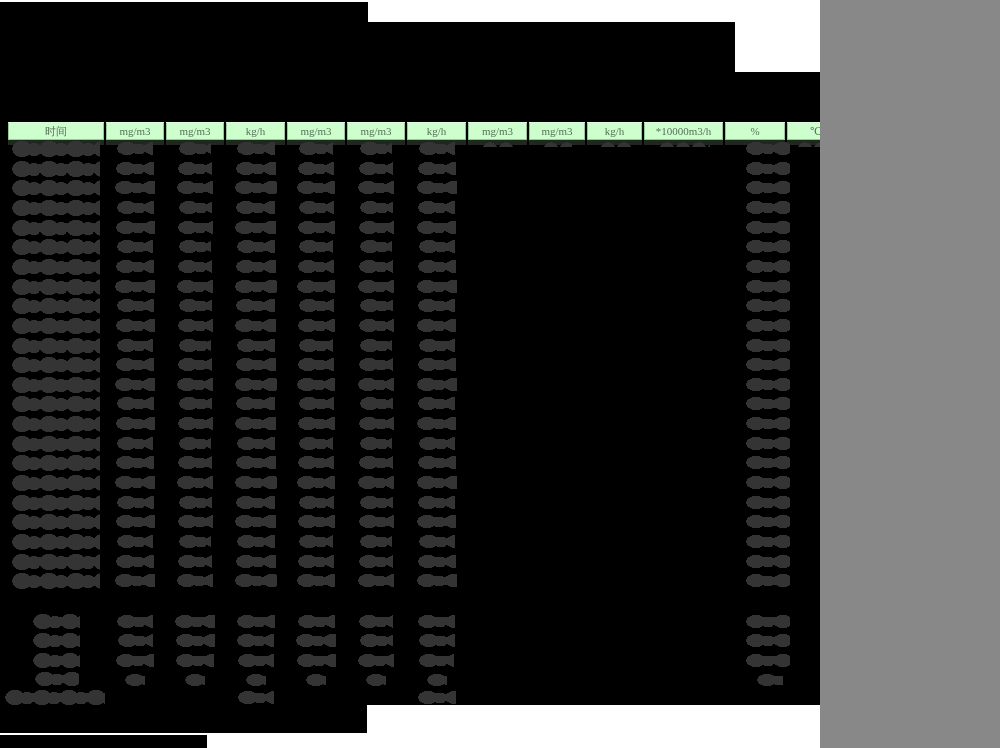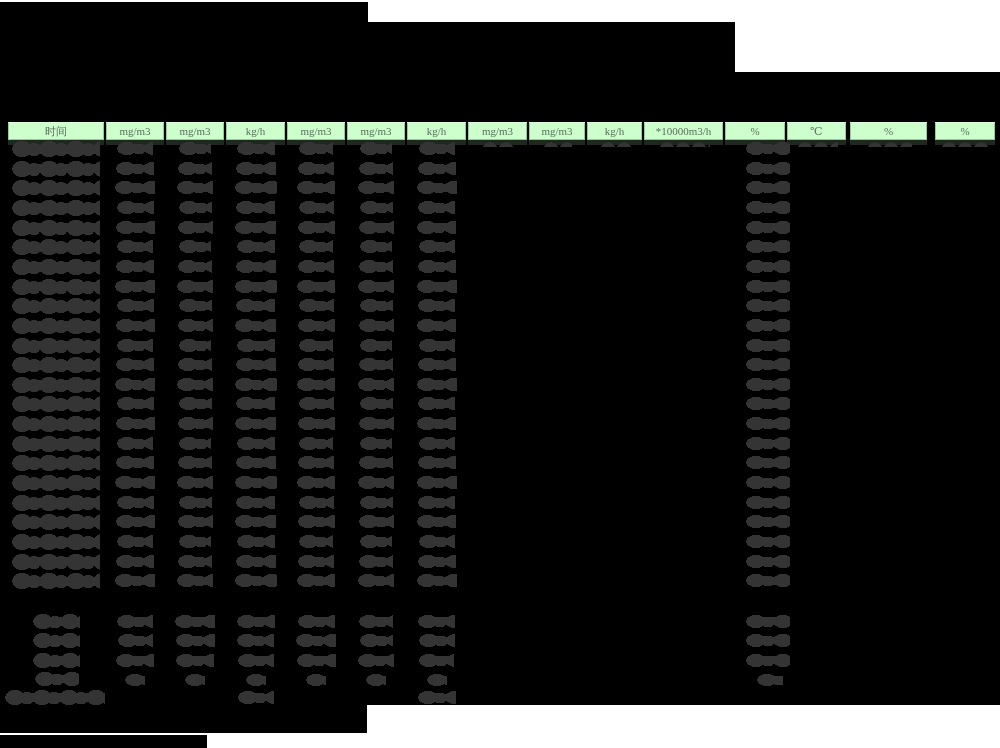--- a/index.html
+++ b/index.html
@@ -1,16 +1,16 @@
 <!DOCTYPE html>
 <html style="--red: #000000; --blob: #343434; --cell: #ccffcc; --celltext: #5c6e60; --shadow: #1d291d;"><head>
 <meta charset="utf-8">
 <style>
   html,body{margin:0;padding:0;background:#888;}
-  #stage{position:relative;width:1000px;height:748px;background:#ffffff;overflow:hidden;
+  #stage{position:relative;width:820px;height:748px;background:#ffffff;overflow:hidden;
          font-family:"Liberation Serif","DejaVu Serif",serif;}
   .red{position:absolute;background:var(--red,#000);}
   
   #header-row{position:absolute;left:0;top:122px;width:1000px;height:26px;}
   .hcell{position:absolute;top:0;height:18px;background:var(--cell,#ccffcc);
          color:var(--celltext,#5c6e60);font-size:11px;line-height:18px;text-align:center;
          box-shadow:inset 0 1px 0 rgba(255,255,255,.75), inset 0 0 0 1px rgba(35,70,35,.30);
          white-space:nowrap;overflow:hidden;}
   .hshadow{position:absolute;top:18px;height:5px;background:var(--shadow,#1d291d);}
   

